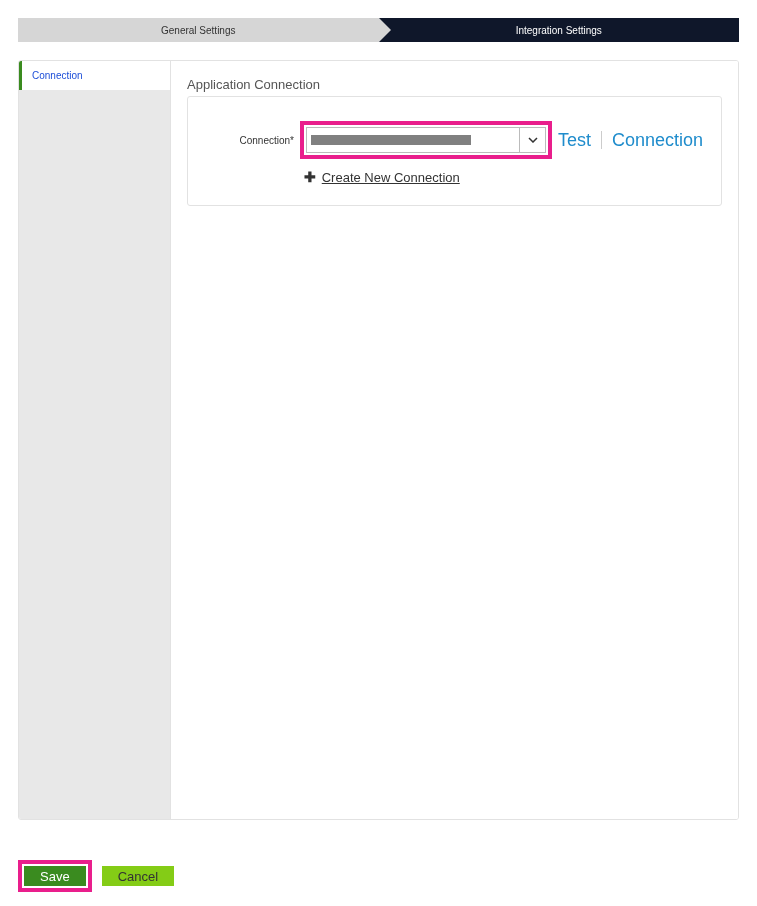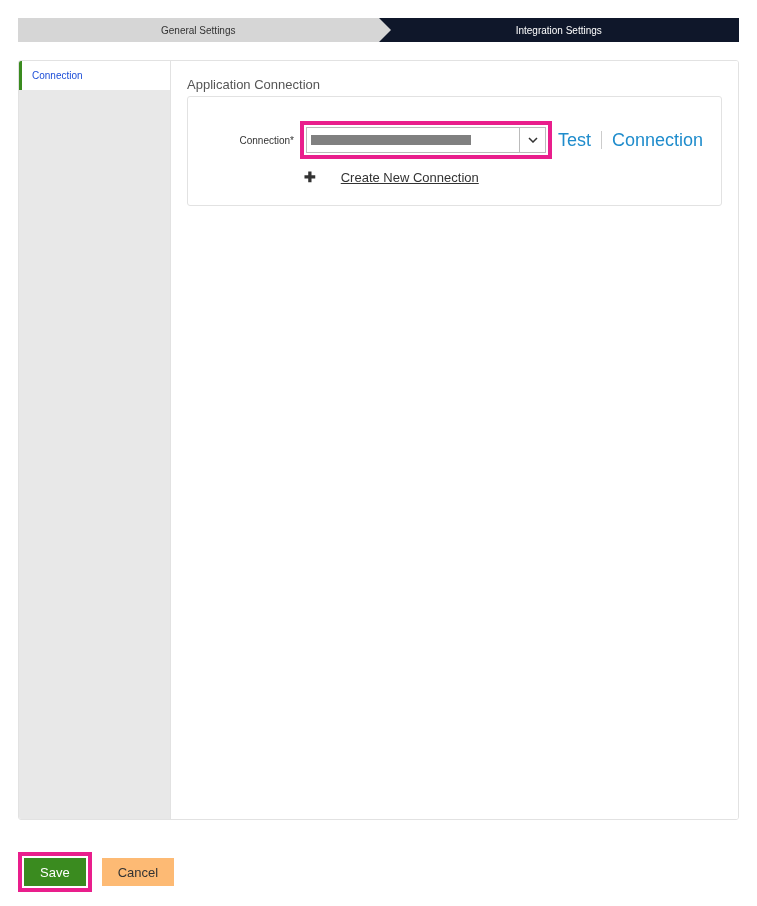--- a/index.html
+++ b/index.html
@@ -145,52 +145,51 @@
     .plus-icon {
       font-weight: bold;
       font-size: 14px;
       color: #333;
     }
     .create-link {
       color: #333;
       text-decoration: underline;
       font-size: 13px;
       cursor: pointer;
-      margin-left: 19px;
     }
     .footer {
       position: absolute;
       left: 18px;
       bottom: 14px;
       display: flex;
       gap: 10px;
       align-items: center;
     }
     .highlight-save {
       border: 4px solid #e91e8c;
       padding: 2px;
       display: inline-block;
     }
     .btn {
-      height: 28px;
+      height: 20px;
       padding: 0 16px;
       font-size: 13px;
       border: none;
       cursor: pointer;
       display: inline-flex;
       align-items: center;
       justify-content: center;
     }
     .btn-save {
       background: #3a8b1f;
       color: #fff;
       min-width: 54px;
     }
     .btn-cancel {
-      background: #fdba74;
+      background: #84cc16;
       color: #333;
       min-width: 66px;
       justify-content: flex-end;
     }
   </style>
 </head>
 <body>
 
 <div class="tabs">
   <div class="tab tab-general">

